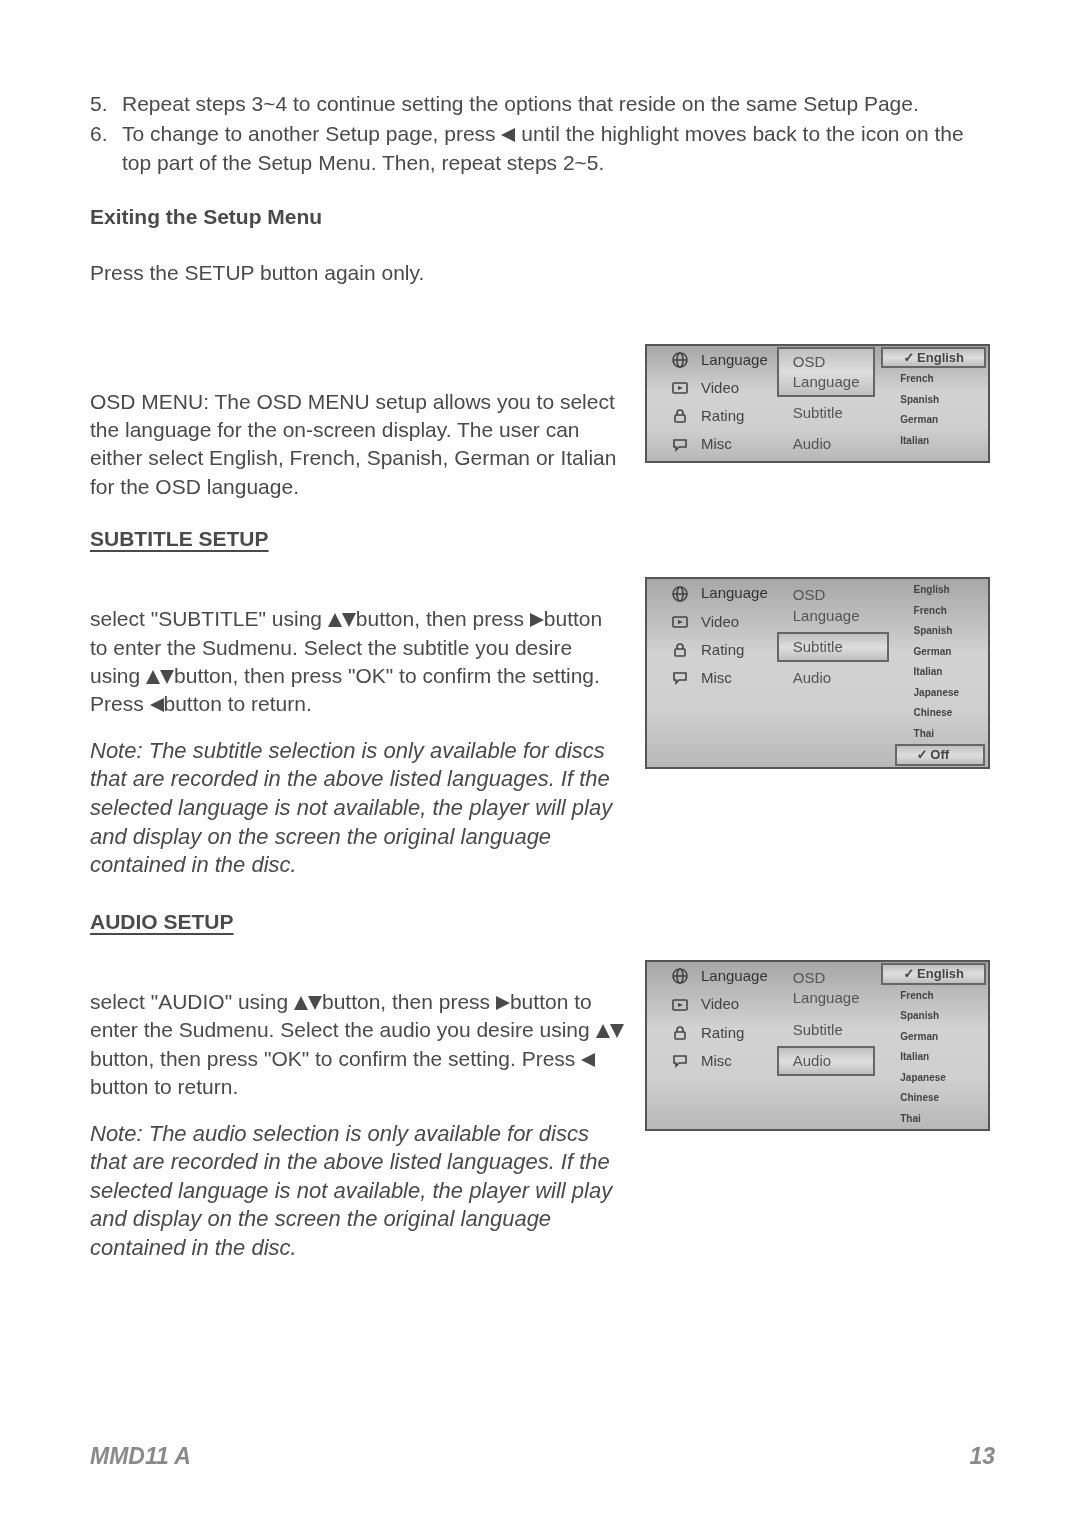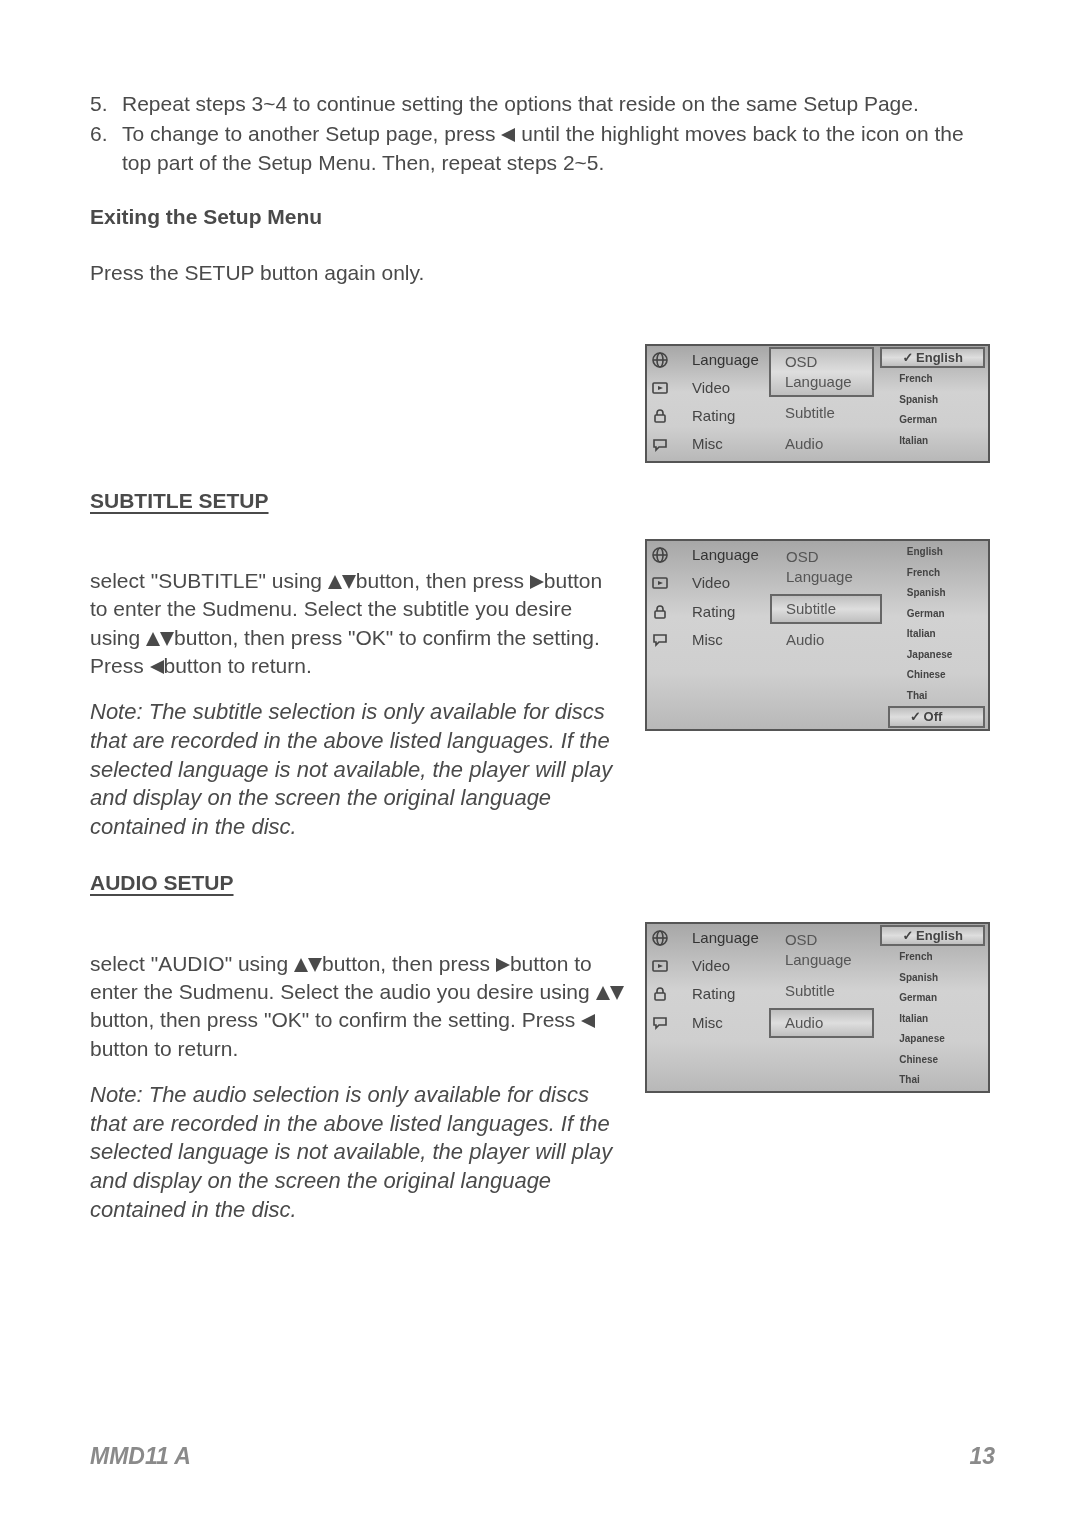--- a/index.html
+++ b/index.html
@@ -47,21 +47,21 @@
     background: linear-gradient(to bottom, #a7a7a7, #d2d2d2 40%, #cfcfcf 70%, #b8b8b8);
     border: 2px solid #555;
     font-size: 15px;
     color: #444;
   }
   .menu table { width:100%; border-collapse: collapse; }
   .menu td { vertical-align: top; padding: 0; }
   .menu .colA { width: 120px; }
   .menu .colB { width: 118px; }
   .menu .colC { }
-  .menu-row { display:flex; align-items:center; gap:23px; padding:4px 6px 4px 4px; }
+  .menu-row { display:flex; align-items:center; gap:12px; padding:4px 6px 4px 4px;margin-left:20px; }
   .menu-row .mi { width:18px; height:18px; display:flex;align-items:center;justify-content:center; }
   .menu-cell { padding:3px 14px; border:2px solid transparent; margin:1px 3px; font-weight:400; color:#555;}
   .boxed { border:2px solid #666 !important; background: linear-gradient(to bottom, #bfbfbf, #dedede 50%, #bfbfbf); }
   .menu .colC .opt { padding:1px 4px; font-weight:700; font-size:10px; border:2px solid transparent; margin:1px 3px; white-space:nowrap;}
   .menu .colC .opt .chk { display:inline-block; width:10px; text-align:center;}
   .menu .colC .opt.boxed { font-size:13px; padding:0px 20px;}
   .hl { color:#333; }
 
   svg { display:block; }
   .iconc { stroke:#444; stroke-width:1.6; fill:none; }
@@ -82,20 +82,21 @@
     <span> until the highlight moves back to the icon on the top part of the Setup Menu. Then, repeat steps 2~5.</span>
   </li>
 </ol>
 
 <div class="sect-heading" style="margin-top:26px;">Exiting the Setup Menu</div>
 <div class="para">Press the SETUP button again only.</div>
 
 <div class="row sp-top2">
   <div class="col-text">
     <div style="height:16px;"></div>
+    <div class="para">OSD MENU: The OSD MENU setup allows you to select the language for the on-screen display. The user can either select English, French, Spanish, German or Italian for the OSD language.</div>
   </div>
   <div class="menu" id="menu1">
       <table>
         <tbody>
           <tr>
             <td class="colA">
               <div class="menu-row hl">
                 <span class="mi">
                   <svg width="18" height="18" viewBox="0 0 18 18">
                     <circle cx="9" cy="9" r="7" class="iconc"></circle>

